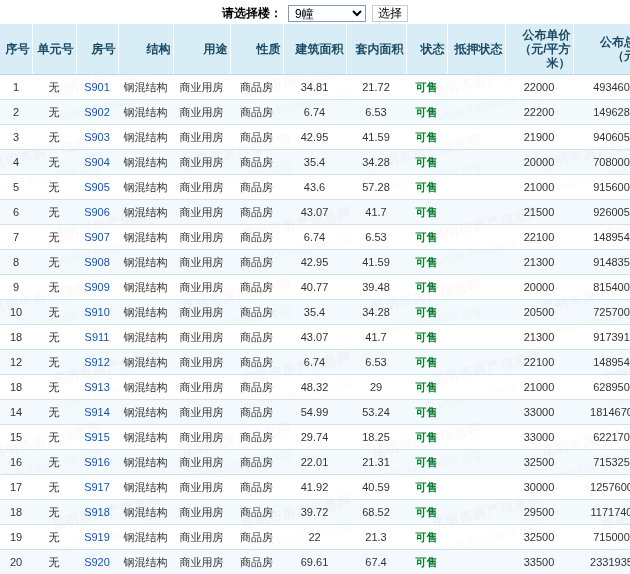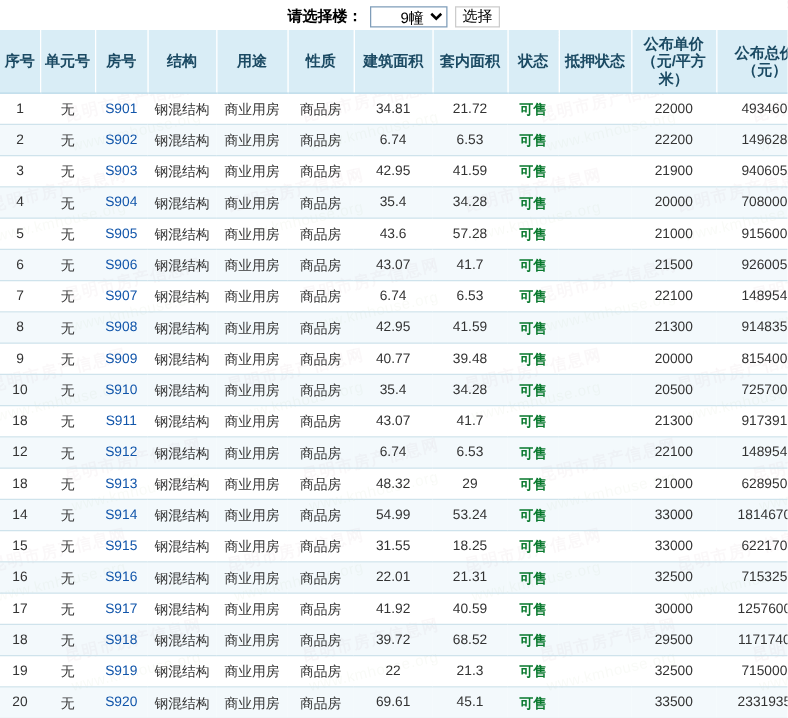--- a/index.html
+++ b/index.html
@@ -61,22 +61,21 @@
     color: #000000;
   }
   .selector-select {
     font-family: "Liberation Sans", sans-serif;
     font-size: 12px;
     height: 17px;
     padding: 0 2px;
     border: 1px solid #7f9db9;
     background: #ffffff;
     color: #000;
-    width: 62px;
-    text-align: right;
+    width: 78px;
   }
   .selector-btn {
     font-family: "Liberation Sans", sans-serif;
     font-size: 12px;
     color: #000;
     background: #ffffff;
     border: 1px solid #cccccc;
     padding: 0 5px;
     height: 17px;
     line-height: 15px;
@@ -88,21 +87,21 @@
     z-index: 8;
     border-collapse: collapse;
     width: 630px;
     table-layout: fixed;
   }
   table.grid th {
     background: #d9edf6;
     color: #1b4a63;
     font-size: 12px;
     font-weight: bold;
-    text-align: center;
+    text-align: right;
     padding: 4px 2px;
     border-right: 1px solid #ffffff;
     border-bottom: 1px solid #b9d9e8;
     line-height: 14px;
     vertical-align: middle;
   }
   table.grid th:last-child { border-right: none; }
   table.grid td {
     font-size: 11px;
     padding: 3px 2px;
@@ -363,21 +362,21 @@
         <td class="c-price">33000</td>
         <td class="c-total">1814670</td>
       </tr>
       <tr class="row-odd">
         <td class="c-idx">15</td>
         <td class="c-unit">无</td>
         <td class="c-room">S915</td>
         <td class="c-struct">钢混结构</td>
         <td class="c-use">商业用房</td>
         <td class="c-nature">商品房</td>
-        <td class="c-area">31.55</td>
+        <td class="c-area">29.74</td>
         <td class="c-inner">18.25</td>
         <td class="c-status">可售</td>
         <td class="c-mort"></td>
         <td class="c-price">33000</td>
         <td class="c-total">622170</td>
       </tr>
       <tr class="row-even">
         <td class="c-idx">16</td>
         <td class="c-unit">无</td>
         <td class="c-room">S916</td>
@@ -434,21 +433,21 @@
         <td class="c-total">715000</td>
       </tr>
       <tr class="row-even">
         <td class="c-idx">20</td>
         <td class="c-unit">无</td>
         <td class="c-room">S920</td>
         <td class="c-struct">钢混结构</td>
         <td class="c-use">商业用房</td>
         <td class="c-nature">商品房</td>
         <td class="c-area">69.61</td>
-        <td class="c-inner">45.1</td>
+        <td class="c-inner">67.4</td>
         <td class="c-status">可售</td>
         <td class="c-mort"></td>
         <td class="c-price">33500</td>
         <td class="c-total">2331935</td>
       </tr>
     </tbody>
 </table>
 
 <div id="watermarks">
     <div class="wm cn" style="left: -10px; top: 12px;">昆明市房产信息网</div>

